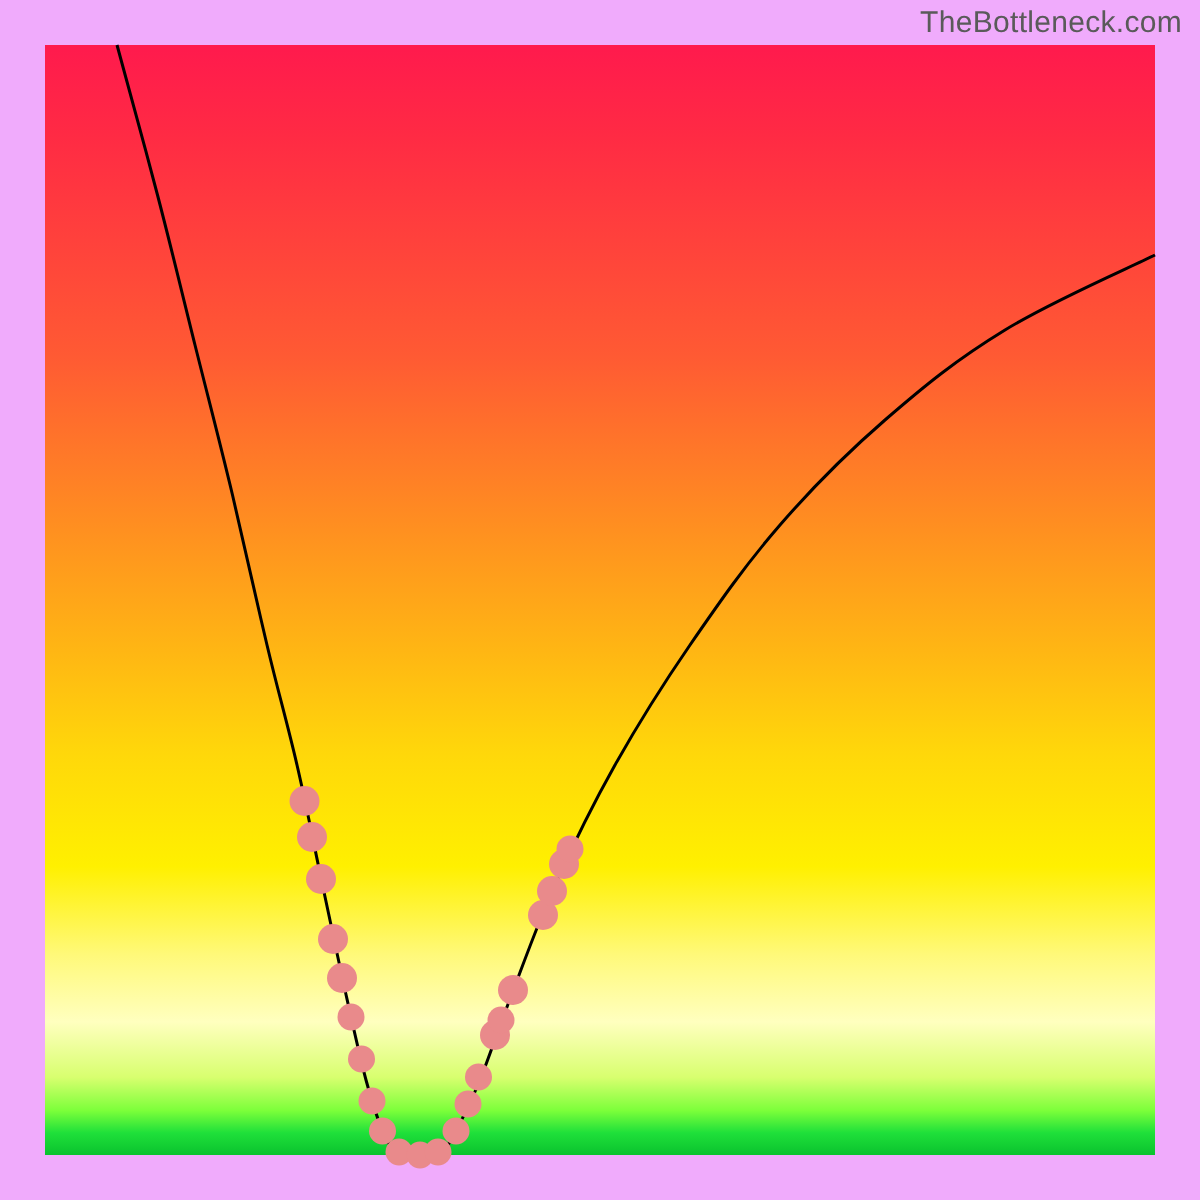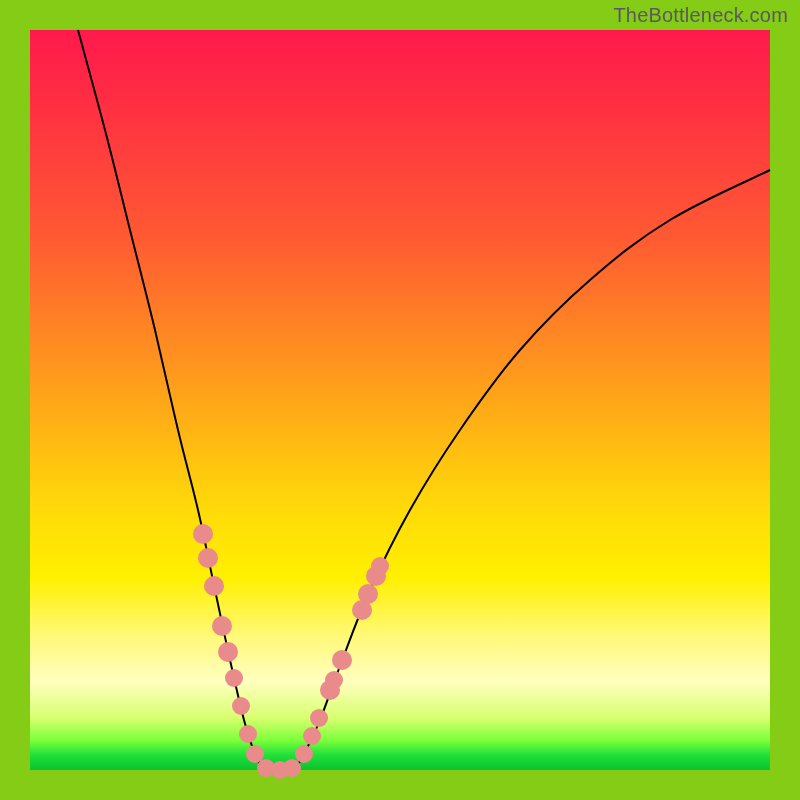--- a/index.html
+++ b/index.html
@@ -10,21 +10,21 @@
     overflow: hidden;
     background: #000;
     font-family: Arial, Helvetica, sans-serif;
   }
   .frame {
     position: absolute;
     top: 0;
     left: 0;
     width: 800px;
     height: 800px;
-    background: #84cc16;
+    background: #f0abfc;
   }
   .plot {
     position: absolute;
     top: 30px;
     left: 30px;
     width: 740px;
     height: 740px;
     
     background: linear-gradient(
       to bottom,

